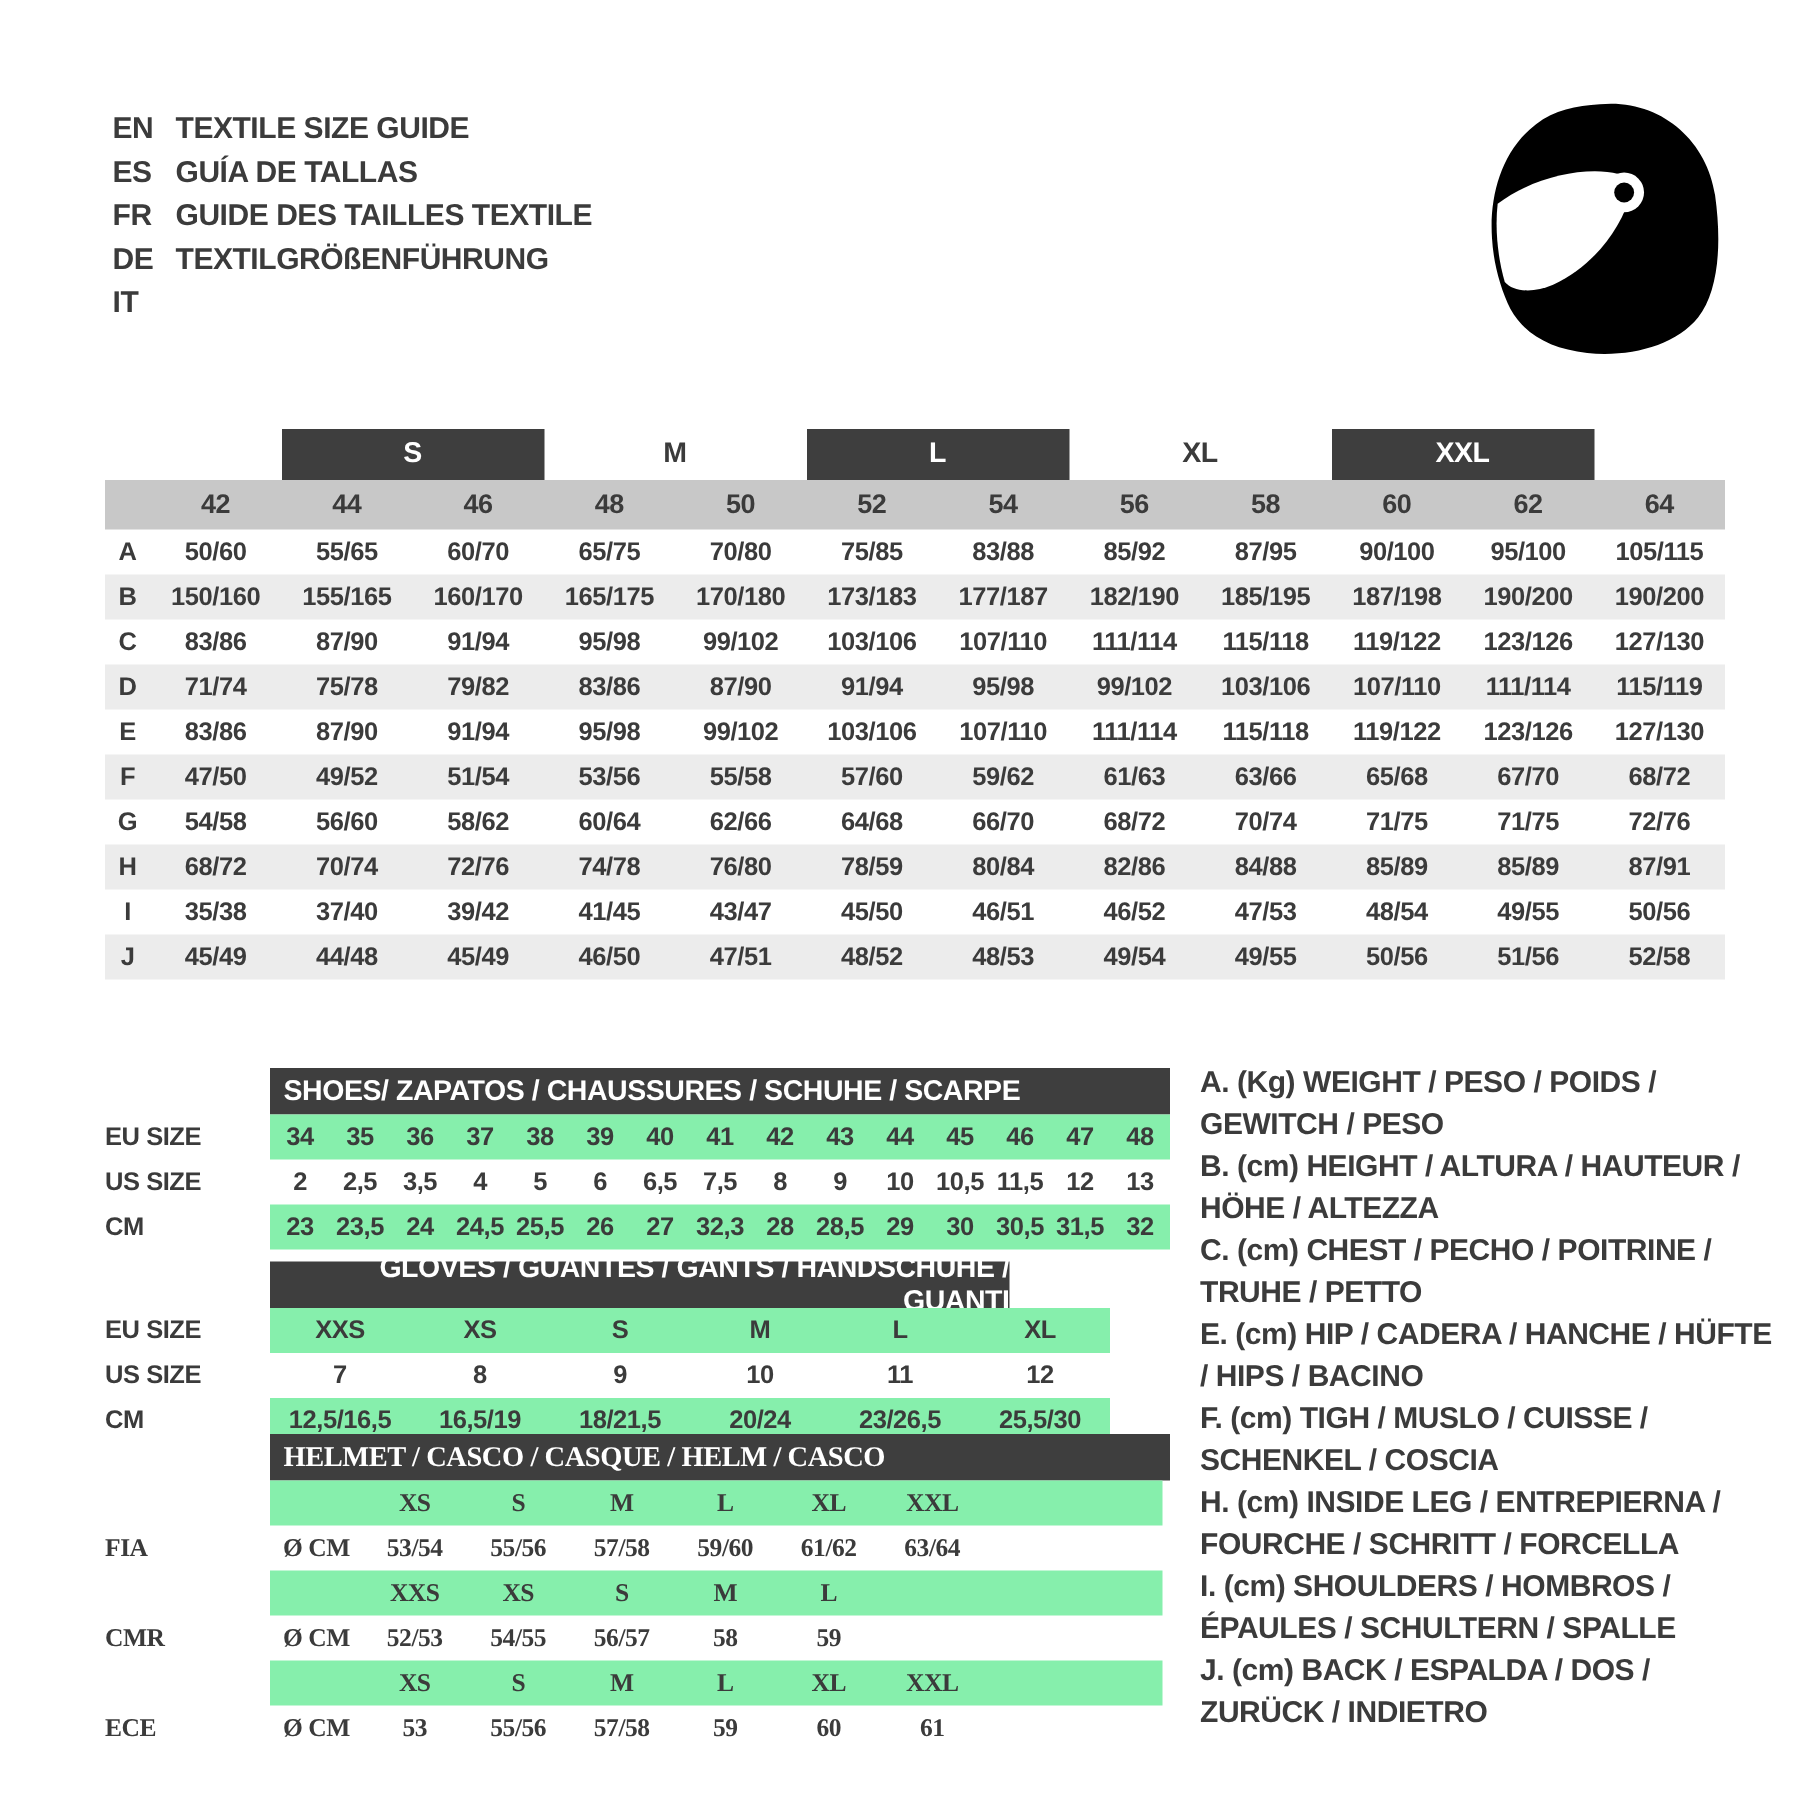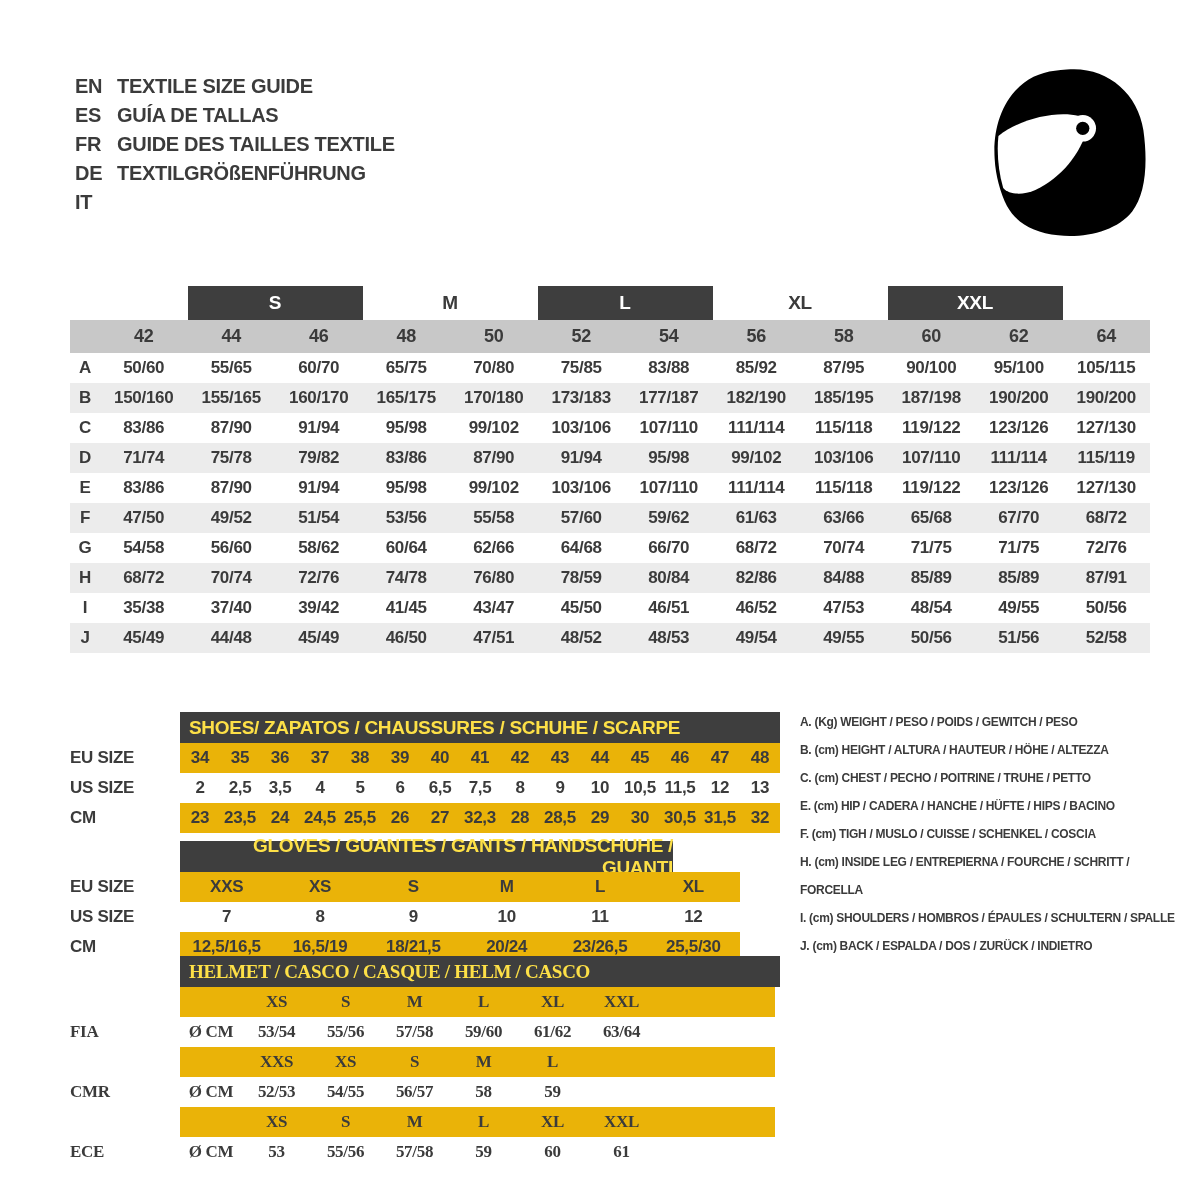--- a/index.html
+++ b/index.html
@@ -23,43 +23,43 @@
   .band-row{height:34px;}
   .band{display:flex;align-items:center;justify-content:center;font-size:19px;}
   .band.bar{background:#3e3e3e;color:#fff;}
   .size-row{height:33px;background:#c8c8c8;}
   .trow{height:30px;}
   .trow.stripe{background:#ececec;}
   .cell{display:flex;align-items:center;justify-content:center;white-space:nowrap;font-size:17px;}
   .size-row .cell{font-size:18px;}
 
   
-  .sec-title{margin-left:110px;height:31px;background:#3e3e3e;color:#fde047;display:flex;
+  .sec-title{margin-left:110px;height:31px;background:#3e3e3e;color:#ffffff;display:flex;
              align-items:center;padding-left:9px;box-sizing:border-box;font-size:19px;}
   .srow{display:flex;height:30px;}
   .rlabel{width:110px;display:flex;align-items:center;font-size:17px;}
   .cells{display:grid;grid-auto-flow:column;grid-auto-columns:1fr;}
-  .gray{background:#eab308;}
+  .gray{background:#86efac;}
 
   #shoes{left:70px;top:676px;width:715px;}
   #shoes .sec-title{width:600px;}
   #shoes .cells{width:600px;}
 
   #gloves{left:70px;top:805px;width:715px;text-align:right;}
   #gloves .sec-title{width:493px;}
   #gloves .cells{width:560px;}
 
   #helmet-sec{left:70px;top:920px;width:715px;font-family:Liberation Serif, serif;}
   #helmet-sec .sec-title{width:600px;}
   .hrow{display:flex;height:30px;}
   .hcells{width:595px;display:grid;grid-template-columns:62px repeat(6,69px) 1fr;}
 
   
   #legend{left:800px;top:672px;width:385px;}
-  .legend-line{font-size:12px;line-height:28px;letter-spacing:-0.3px;}
+  .legend-line{font-size:20px;line-height:28px;letter-spacing:-0.3px;}
 </style>
 </head>
 <body>
 
 <div id="page">
 
   <div id="langs" class="abs">
       <div class="lang-row">
         <span class="lang-code">EN</span>
         <span class="lang-title">TEXTILE SIZE GUIDE</span>

